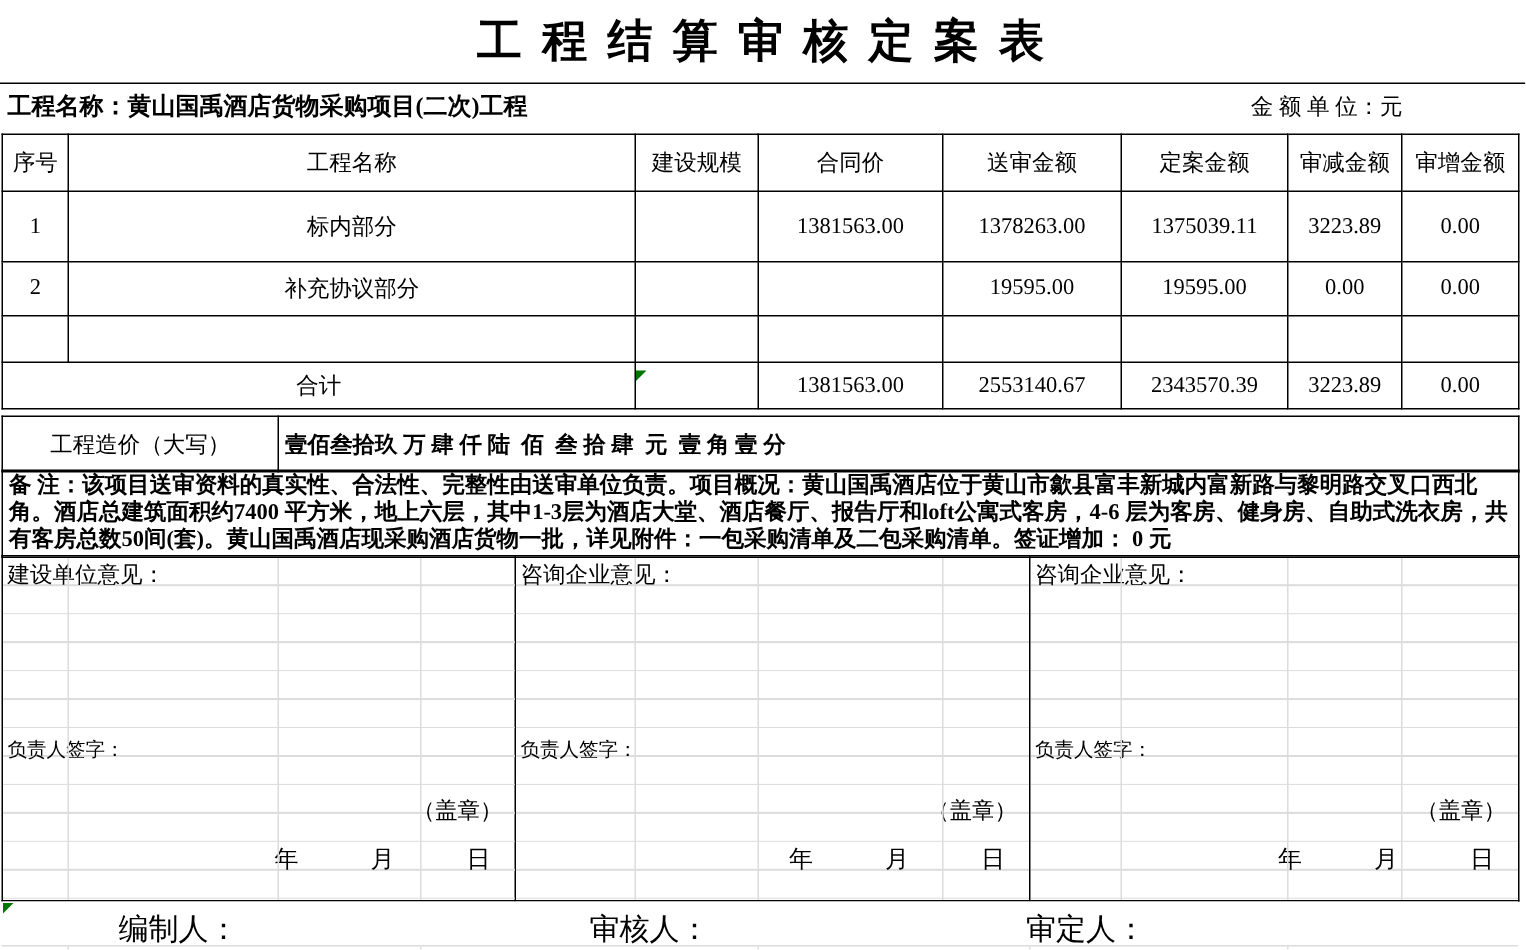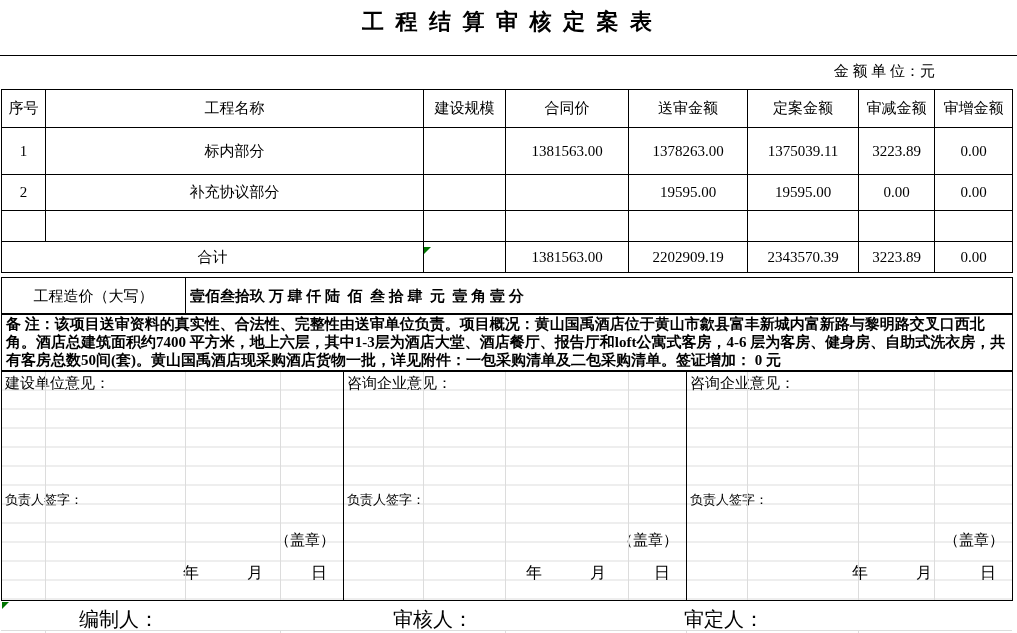--- a/index.html
+++ b/index.html
@@ -1,20 +1,20 @@
 <!DOCTYPE html>
 <html><head>
 <meta charset="utf-8">
 <style>
   html,body{margin:0;padding:0;background:#ffffff;}
   .page{position:relative;width:1017px;height:633px;background:#ffffff;overflow:hidden;
         font-family:"Liberation Serif","DejaVu Serif",serif;color:#000;}
   
   .title{position:absolute;top:7px;left:0;width:1017px;text-align:center;
-         font-size:22px;font-weight:bold;letter-spacing:3px;white-space:pre;}
+         font-size:30px;font-weight:bold;letter-spacing:3px;white-space:pre;}
   .subrule{position:absolute;top:55px;left:0;width:1017px;height:0;border-top:1px solid #000;}
   .projname{position:absolute;top:61px;left:5px;font-size:16px;font-weight:bold;white-space:pre;}
   .unit{position:absolute;top:62px;right:82px;font-size:15px;white-space:pre;}
   
   table.tbl{position:absolute;left:1px;border-collapse:collapse;table-layout:fixed;}
   table.tbl td{border:1px solid #000;font-size:15px;text-align:center;vertical-align:middle;
                padding:0;overflow:hidden;white-space:nowrap;}
   .name-cell{text-align:center;}
   .words-label{font-size:15px;}
   .words-value{text-align:left !important;padding-left:4px !important;
@@ -40,20 +40,21 @@
   
   .tri{position:absolute;width:0;height:0;border-top:7px solid #007500;border-right:7px solid transparent;}
 </style>
 </head>
 <body>
 
 <div class="page">
 
   <div class="title">工 程 结 算 审 核 定 案 表</div>
   <div class="subrule"></div>
+  <div class="projname">工程名称：黄山国禹酒店货物采购项目(二次)工程</div>
   <div class="unit">金 额 单 位：元</div>
 
   <table class="tbl" style="top:89px;width:1011px;">
     <colgroup>
       <col style="width:44px">
         <col style="width:378px">
         <col style="width:82px">
         <col style="width:123px">
       <col style="width:119px">
         <col style="width:111px">
@@ -98,21 +99,21 @@
       <td></td>
       <td></td>
       <td></td>
       <td></td>
       <td></td>
     </tr>
     <tr style="height:31px">
       <td colspan="2">合计</td>
       <td></td>
       <td>1381563.00</td>
-      <td>2202909.19</td>
+      <td>2553140.67</td>
       <td>2343570.39</td>
       <td>3223.89</td>
       <td>0.00</td>
     </tr>
   </tbody>
     </table>
 
   <table class="tbl" style="top:277px;width:1011px;">
     <colgroup>
         <col style="width:184px">

